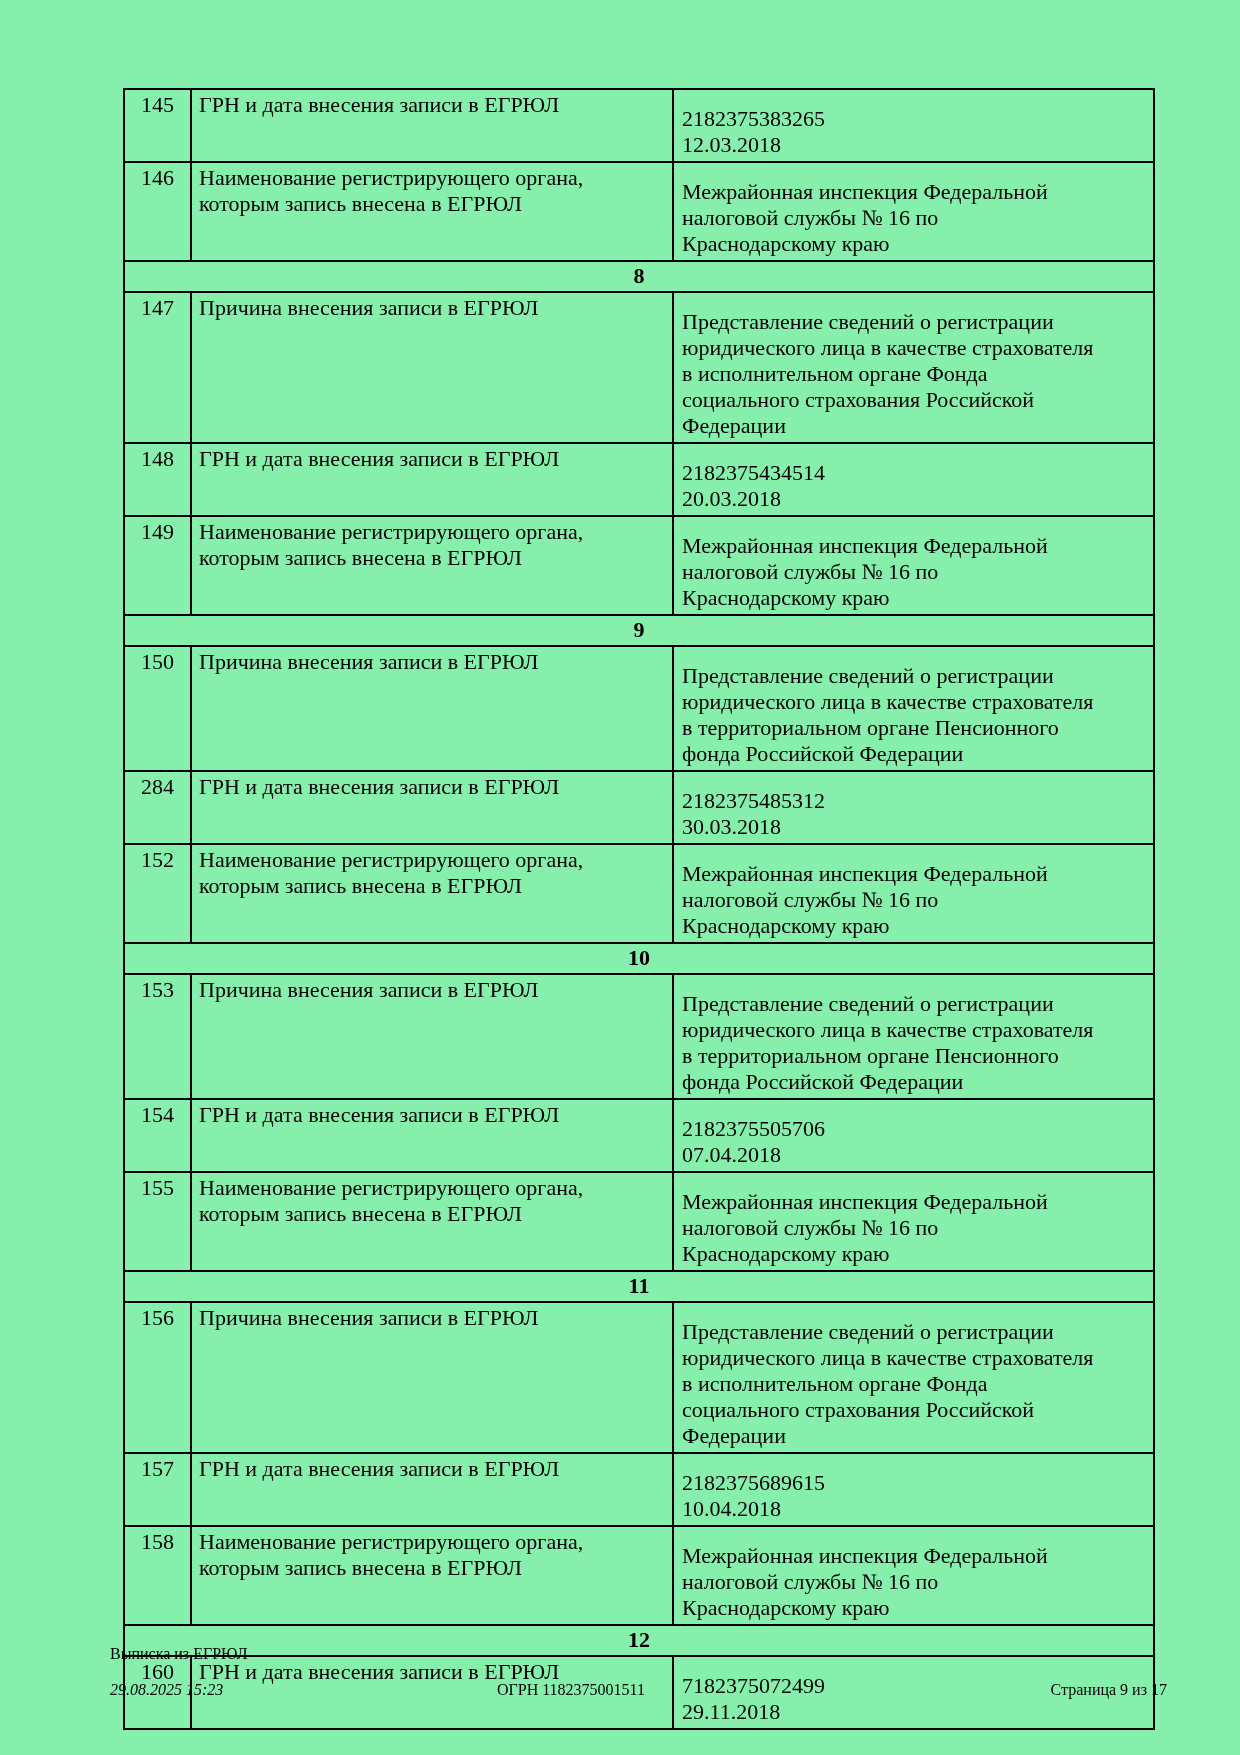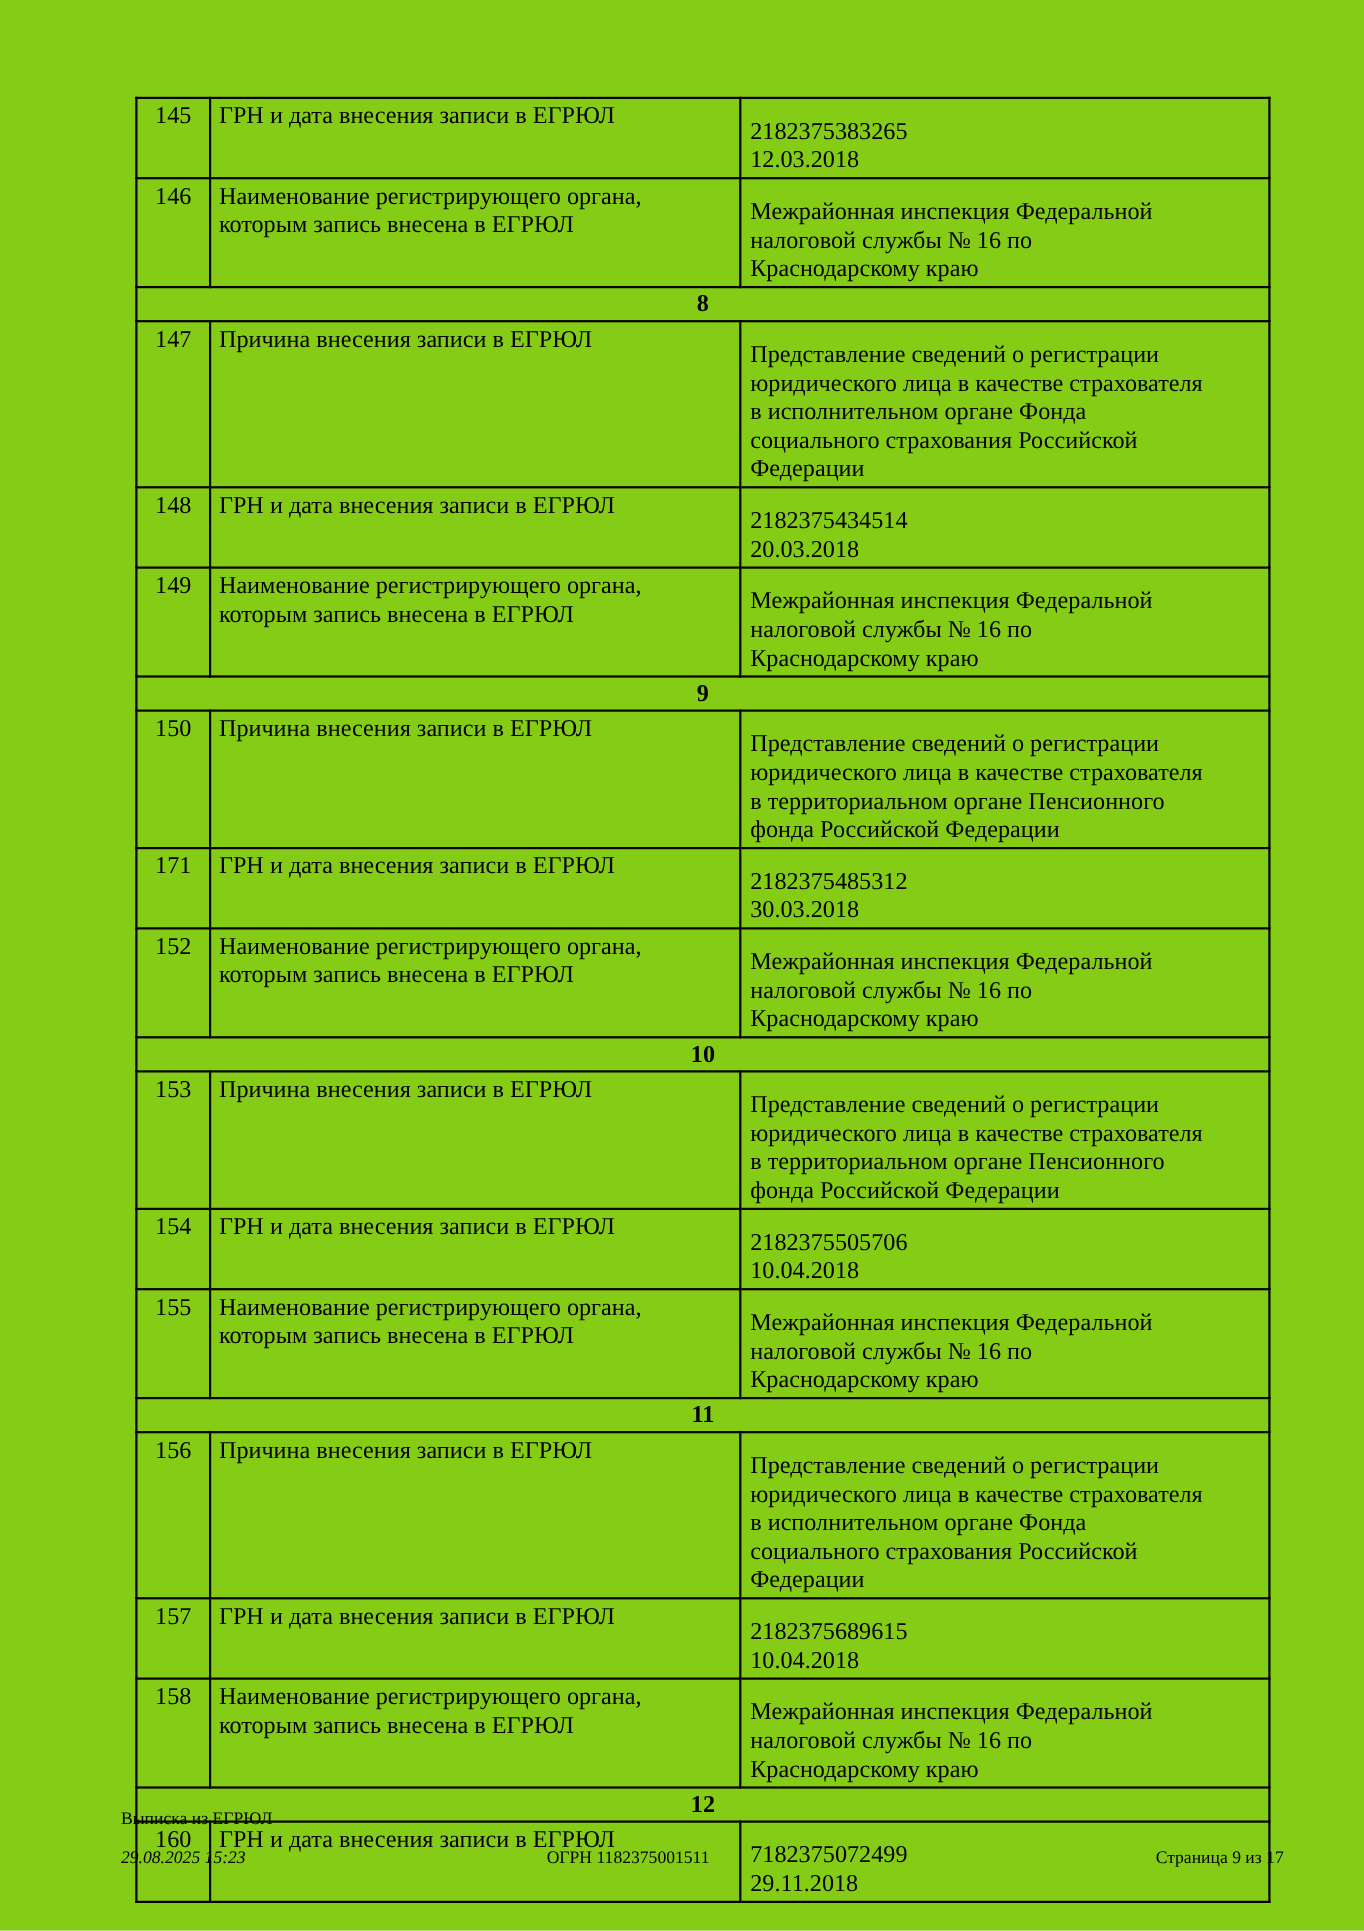--- a/index.html
+++ b/index.html
@@ -11,21 +11,21 @@
     width: 1240px;
     height: 1755px;
     position: relative;
     overflow: hidden;
     font-family: "Liberation Serif", "DejaVu Serif", serif;
     color: #000000;
   }
   .sheet {
     position: absolute;
     inset: 0;
-    background: #84cc16;
+    background: #86efac;
   }
   table.doc-table {
     position: absolute;
     left: 123px;
     top: 88px;
     width: 1030px;
     border-collapse: collapse;
     table-layout: fixed;
   }
   table.doc-table td {
@@ -128,21 +128,21 @@
       </tr>
       <tr>
         <td class="num">150</td>
         <td class="lbl">Причина внесения записи в ЕГРЮЛ</td>
         <td class="val">Представление сведений о регистрации
 юридического лица в качестве страхователя
 в территориальном органе Пенсионного
 фонда Российской Федерации</td>
       </tr>
       <tr>
-        <td class="num">171</td>
+        <td class="num">284</td>
         <td class="lbl">ГРН и дата внесения записи в ЕГРЮЛ</td>
         <td class="val">2182375485312
 30.03.2018</td>
       </tr>
       <tr>
         <td class="num">152</td>
         <td class="lbl">Наименование регистрирующего органа,
 которым запись внесена в ЕГРЮЛ</td>
         <td class="val">Межрайонная инспекция Федеральной
 налоговой службы № 16 по
@@ -156,21 +156,21 @@
         <td class="lbl">Причина внесения записи в ЕГРЮЛ</td>
         <td class="val">Представление сведений о регистрации
 юридического лица в качестве страхователя
 в территориальном органе Пенсионного
 фонда Российской Федерации</td>
       </tr>
       <tr>
         <td class="num">154</td>
         <td class="lbl">ГРН и дата внесения записи в ЕГРЮЛ</td>
         <td class="val">2182375505706
-10.04.2018</td>
+07.04.2018</td>
       </tr>
       <tr>
         <td class="num">155</td>
         <td class="lbl">Наименование регистрирующего органа,
 которым запись внесена в ЕГРЮЛ</td>
         <td class="val">Межрайонная инспекция Федеральной
 налоговой службы № 16 по
 Краснодарскому краю</td>
       </tr>
       <tr>

